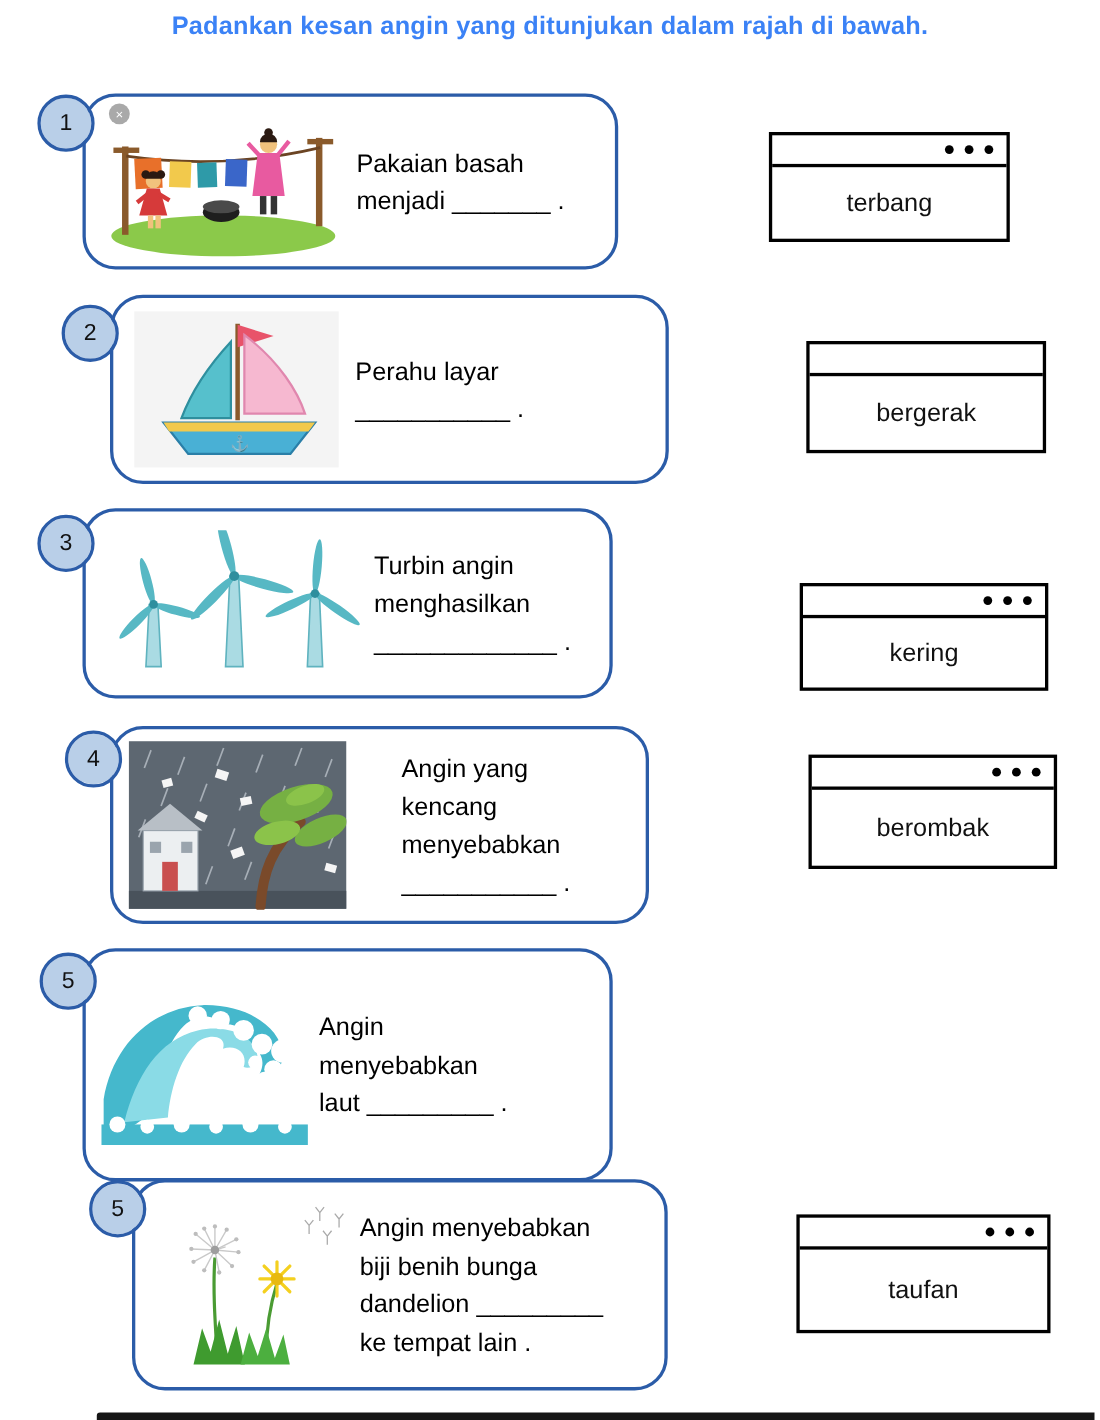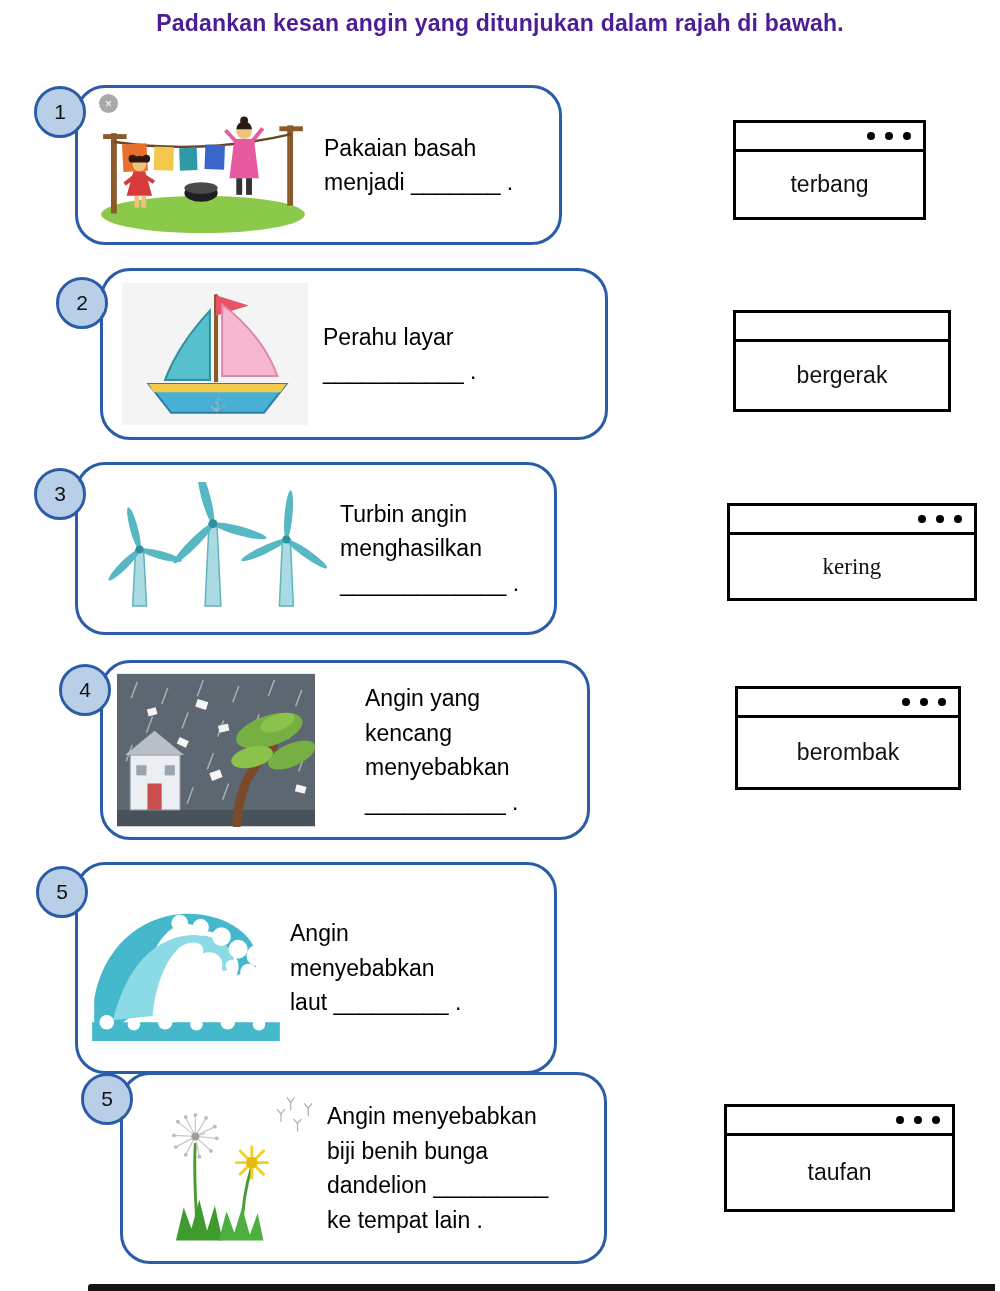--- a/index.html
+++ b/index.html
@@ -1,20 +1,20 @@
 <!DOCTYPE html>
 <html><head>
 <meta charset="utf-8">
 <style>
   html,body{margin:0;padding:0;background:#fff;}
   body{font-family:"Liberation Sans", sans-serif;}
   #page{position:relative;width:1000px;height:1291px;background:#ffffff;overflow:hidden;}
 
   .title{position:absolute;top:10px;left:0;width:100%;text-align:center;
-         font-size:23px;font-weight:bold;color:#4c1d95;letter-spacing:.2px;}
+         font-size:23px;font-weight:bold;color:#3b82f6;letter-spacing:.2px;}
 
   .card{position:absolute;border:3.5px solid #2b5ca8;border-radius:30px;background:#fff;
         display:flex;align-items:center;box-sizing:border-box;padding:6px 10px 6px 14px;}
   .card-text{font-size:23px;color:#000000;white-space:pre-line;line-height:1.5;margin-left:10px;}
 
   .badge{position:absolute;width:52px;height:52px;border-radius:50%;background:#b9cfe8;
          border:3px solid #2b5ca8;display:flex;align-items:center;justify-content:center;
          font-size:21px;color:#111;box-sizing:border-box;z-index:3;background-clip:padding-box;}
 
   .illus{flex:0 0 auto;}
@@ -271,37 +271,37 @@
         <path d="M158 10 l0 8 M158 10 l-4 -5 M158 10 l4 -5"></path>
         <path d="M176 16 l0 8 M176 16 l-4 -5 M176 16 l4 -5"></path>
       </g>
     </svg>
     <div class="card-text">Angin menyebabkan
 biji benih bunga
 dandelion _________
 ke tempat lain .</div>
   </div>
 
-  <div class="answer" style="left:733px;top:120px;width:193px;height:100px;">
+  <div class="answer" style="left:699px;top:120px;width:219px;height:100px;">
     <div class="answer-top">
       <div class="dots">
           <div class="dot"></div>
           <div class="dot"></div>
           <div class="dot"></div>
         </div>
     </div>
     <div class="answer-body">terbang</div>
   </div>
 
   <div class="answer" style="left:733px;top:310px;width:218px;height:102px;">
     <div class="answer-top"></div>
     <div class="answer-body">bergerak</div>
   </div>
 
-  <div class="answer" style="left:727px;top:503px;width:250px;height:98px;font-family:Liberation Serif, serif;">
+  <div class="answer" style="left:727px;top:530px;width:226px;height:98px;">
     <div class="answer-top">
       <div class="dots">
           <div class="dot"></div>
           <div class="dot"></div>
           <div class="dot"></div>
         </div>
     </div>
     <div class="answer-body">kering</div>
   </div>
 

